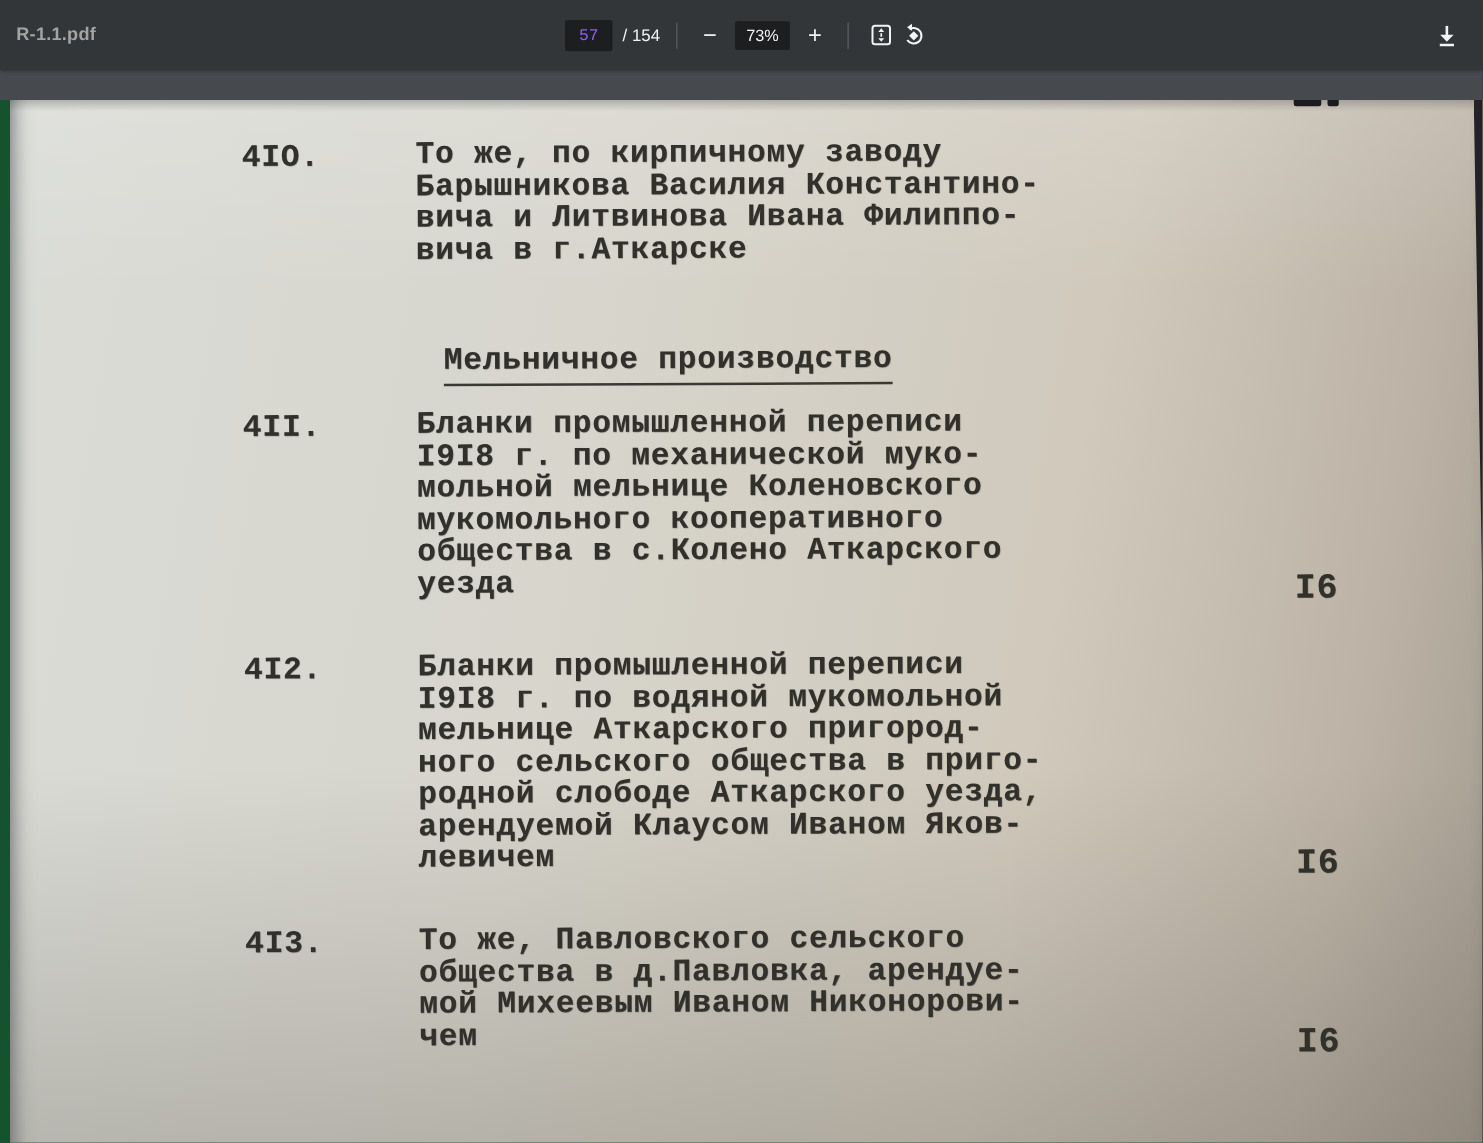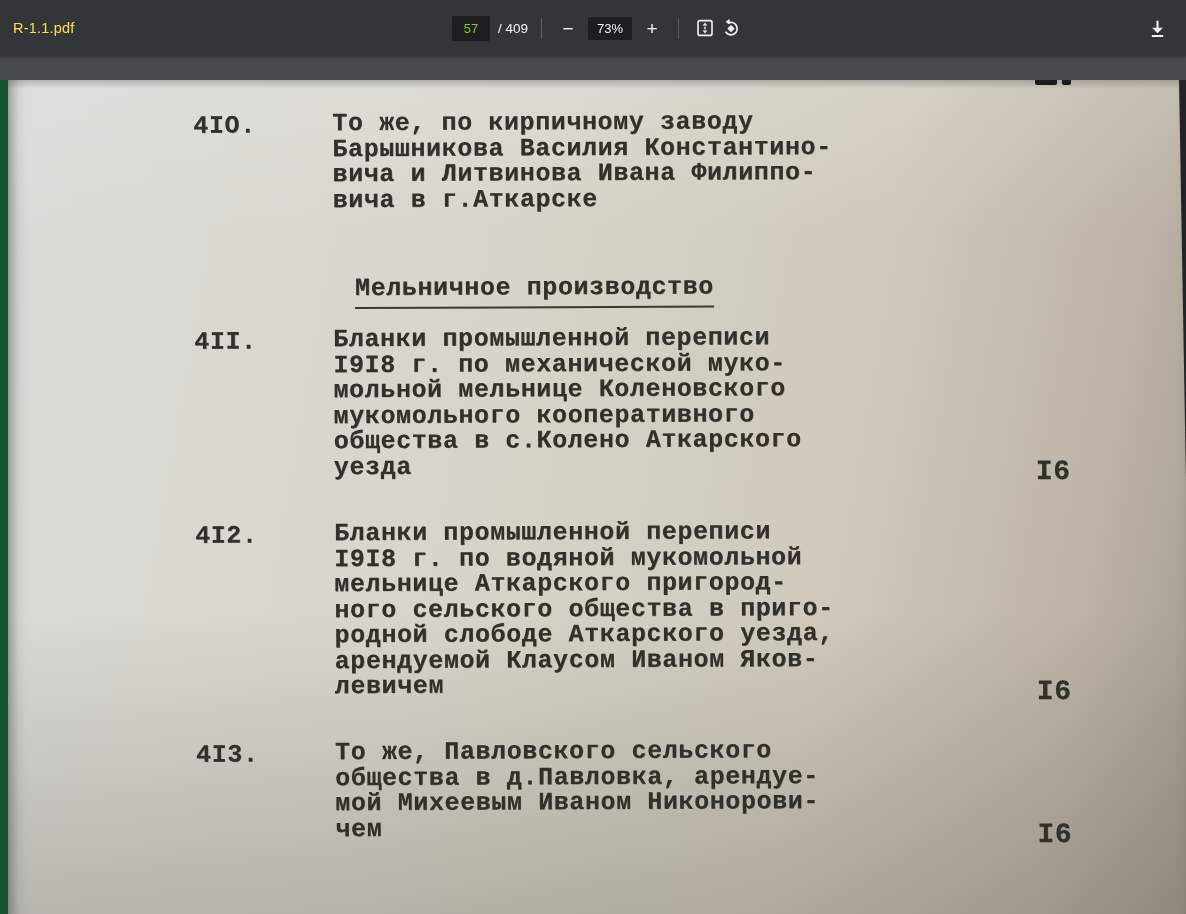--- a/index.html
+++ b/index.html
@@ -12,29 +12,29 @@
   .viewer{position:relative;width:1186px;height:914px;}
 
   
   .toolbar{
     position:absolute;top:0;left:0;width:100%;height:56px;
     background:#323639;display:flex;align-items:center;
     box-shadow:0 1px 3px rgba(0,0,0,.35);z-index:5;
   }
   .tb-title{
     position:absolute;left:13px;top:0;height:56px;display:flex;align-items:center;
-    color:#fde047;font-size:14.5px;font-weight:400;letter-spacing:.2px;
+    color:#a3a3a3;font-size:14.5px;font-weight:700;letter-spacing:.2px;
   }
   .tb-center{
     position:absolute;left:452px;top:0;height:56px;
     display:flex;align-items:center;
   }
   .page-input{
     width:34px;height:23px;background:#1c1e1f;border:none;border-radius:2px;
-    color:#84cc16;font-size:13px;text-align:center;font-family:Liberation Sans, sans-serif;
+    color:#8b5cf6;font-size:13px;text-align:center;font-family:Liberation Mono, monospace;
     outline:none;
   }
   .page-total{color:#f1f3f4;font-size:13.5px;margin-left:8px;white-space:pre;}
   .sep{width:1px;height:21px;background:#5b5f63;margin:0 13px;}
   .tb-btn{
     background:transparent;border:none;color:#f1f3f4;cursor:pointer;
     display:flex;align-items:center;justify-content:center;
     width:26px;height:30px;padding:0;
   }
   .tb-btn.textglyph{font-size:19px;line-height:1;font-weight:400;font-family:"Liberation Sans",sans-serif;}
@@ -106,21 +106,21 @@
 </head>
 <body>
 
 <div class="viewer">
 
   <header class="toolbar">
     <div class="tb-title">R-1.1.pdf</div>
 
     <div class="tb-center">
       <input class="page-input" readonly="" value="57" style="">
-      <span class="page-total">/ 409</span>
+      <span class="page-total">/ 154</span>
       <span class="sep"></span>
 
       <button class="tb-btn textglyph">−</button>
       <span class="zoom-chip">73%</span>
       <button class="tb-btn textglyph">+</button>
 
       <span class="sep"></span>
 
       <button class="tb-btn">
         <svg class="tb-icon" width="20" height="20" viewBox="0 0 20 20">

